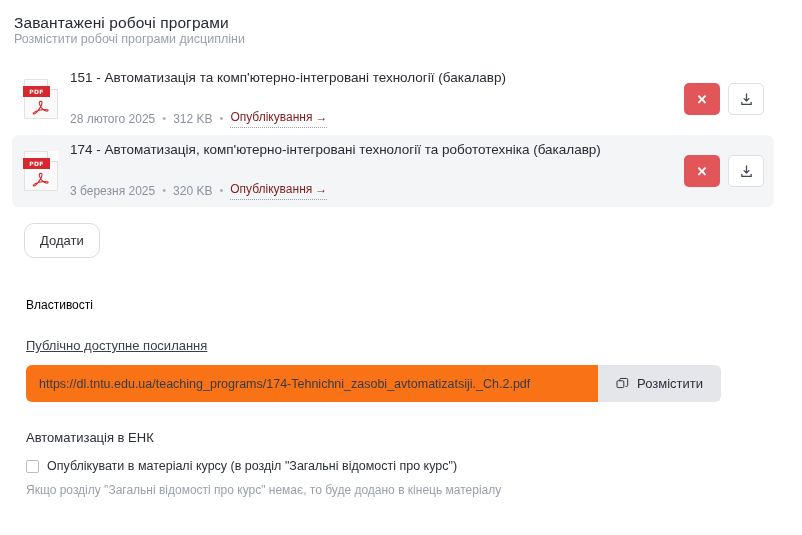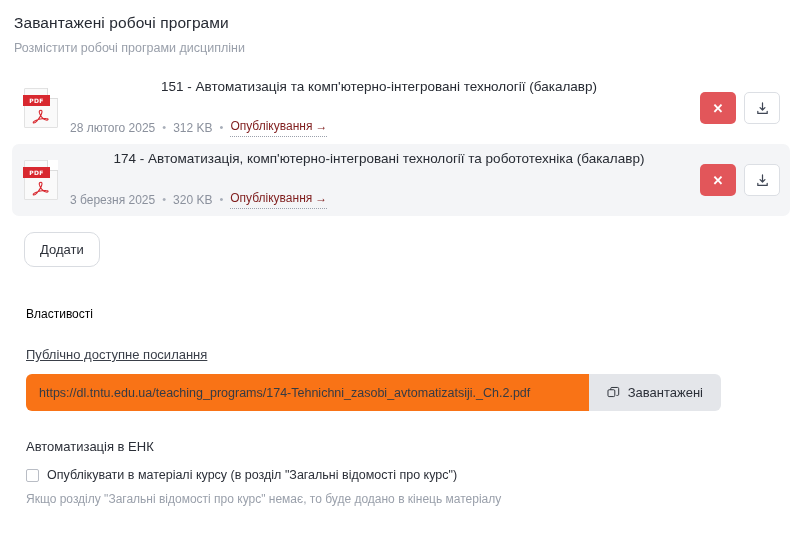--- a/index.html
+++ b/index.html
@@ -10,35 +10,34 @@
     background: #ffffff;
     font-family: "Liberation Sans", sans-serif;
     color: #2b2f38;
     overflow: hidden;
   }
 
   .page {
     position: relative;
     width: 802px;
     height: 535px;
-    padding: 14px 12px 0 12px;
+    padding: 14px 28px 0 12px;
   }
 
   
   .section-title {
     font-size: 15.5px;
     font-weight: 400;
     color: #262a33;
     letter-spacing: 0.1px;
     padding-left: 2px;
   }
   .section-subtitle {
     font-size: 12.5px;
     color: #9aa0ab;
-    margin-top: 9px;
     padding-left: 2px;
   }
 
   
   .file-list { margin-top: 17px; }
 
   .file-row {
     position: relative;
     display: flex;
     align-items: center;
@@ -91,21 +90,20 @@
   .pdf-icon .swirl {
     position: absolute;
     left: 8px; top: 21px;
     width: 18px; height: 16px;
   }
 
   .file-info {
     flex: 1 1 auto;
     min-width: 0;
     padding-right: 12px;
-    text-align: center;
   }
   .file-title {
     font-size: 13.5px;
     color: #272b33;
     line-height: 1.2;
     white-space: nowrap;
   }
   .file-meta {
     margin-top: 23px;
     font-size: 12px;
@@ -343,21 +341,21 @@
     <div class="properties-title">Властивості</div>
     <div class="field-label">Публічно доступне посилання</div>
 
     <div class="link-field-wrap">
       <input class="link-input" type="text" value="https://dl.tntu.edu.ua/teaching_programs/174-Tehnichni_zasobi_avtomatizatsiji._Ch.2.pdf" style="">
       <button class="btn-copy">
         <svg width="13" height="13" viewBox="0 0 16 16">
           <rect x="1.2" y="4.6" width="8.4" height="8.4" rx="1.4" fill="none" stroke="#2b2f38" stroke-width="1.2"></rect>
           <path d="M4.6 4.6V3.2a1.4 1.4 0 0 1 1.4-1.4h7a1.4 1.4 0 0 1 1.4 1.4v7a1.4 1.4 0 0 1-1.4 1.4h-1.4" fill="none" stroke="#2b2f38" stroke-width="1.2" stroke-linejoin="round"></path>
         </svg>
-        <span>Завантажені</span>
+        <span>Розмістити</span>
       </button>
     </div>
   </div>
 
   
   <div class="publish-block">
     <div class="publish-heading">Автоматизація в ЕНК</div>
     <div class="checkbox-line">
       <span class="checkbox-box"></span>
       <span class="checkbox-label">Опублікувати в матеріалі курсу (в розділ "Загальні відомості про курс")</span>

